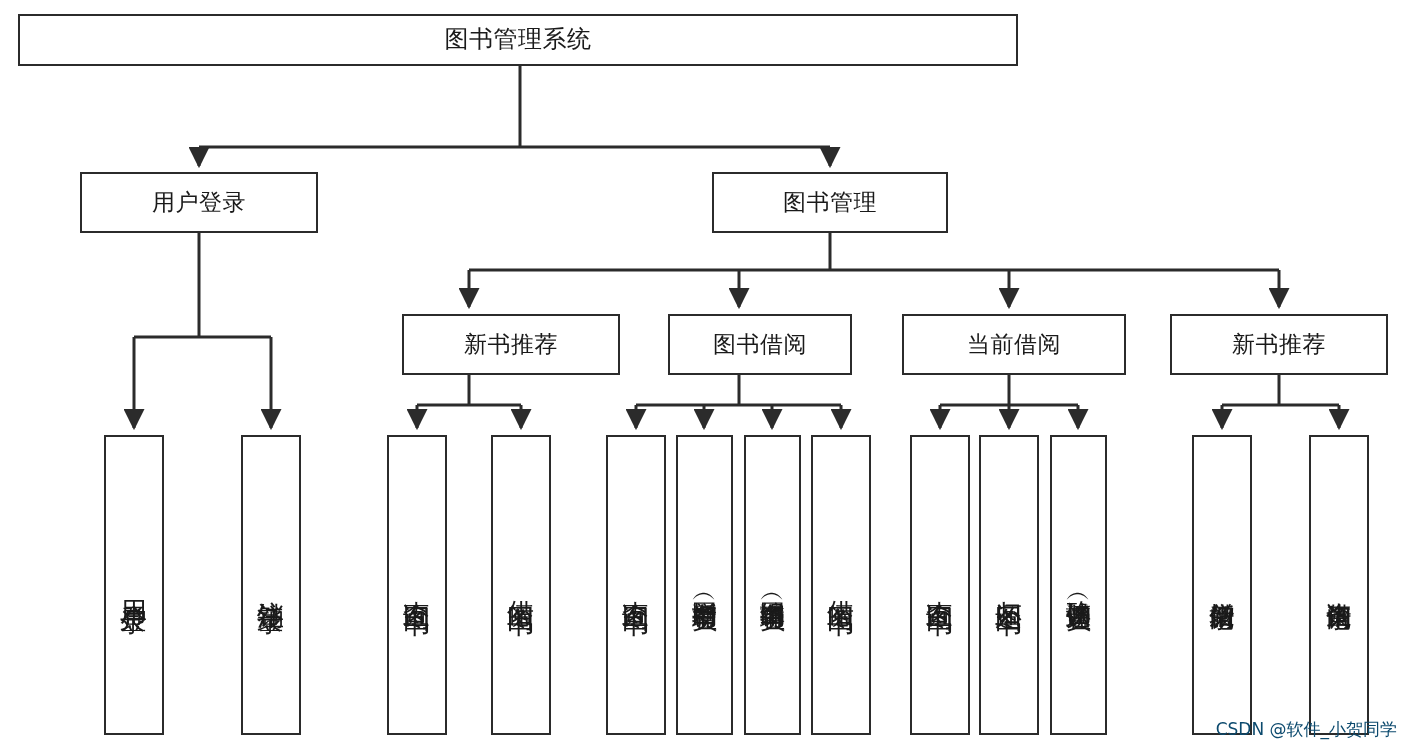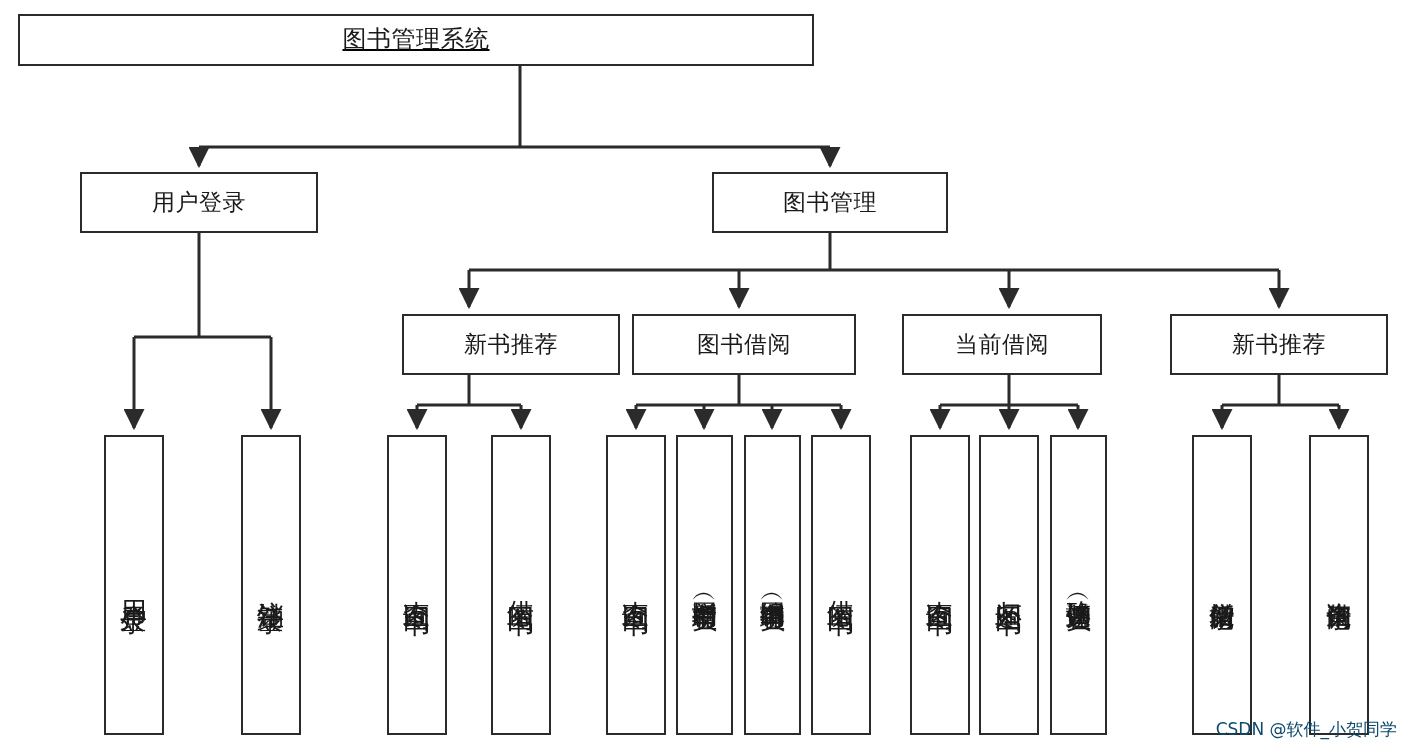--- a/index.html
+++ b/index.html
@@ -123,41 +123,41 @@
       <path d="M 1009 405 L 1009 428" marker-end="url(#arrow)"></path>
       <path d="M 1078 405 L 1078 428" marker-end="url(#arrow)"></path>
 
       <path d="M 1279 375 L 1279 405"></path>
       <path d="M 1222 405 L 1339 405"></path>
       <path d="M 1222 405 L 1222 428" marker-end="url(#arrow)"></path>
       <path d="M 1339 405 L 1339 428" marker-end="url(#arrow)"></path>
     </g>
   </svg>
 
-  <div class="node-box node-h node-root" style="left:18px; top:14px; width:796px; height:52px;text-decoration:underline;">
+  <div class="node-box node-h node-root" style="left:18px; top:14px; width:1000px; height:52px;">
     <span class="node-label">图书管理系统</span>
   </div>
 
   <div class="node-box node-h" style="left:80px; top:172px; width:238px; height:61px;">
     <span class="node-label">用户登录</span>
   </div>
 
   <div class="node-box node-h" style="left:712px; top:172px; width:236px; height:61px;">
     <span class="node-label">图书管理</span>
   </div>
 
   <div class="node-box node-h" style="left:360px; top:314px; width:218px; height:61px;margin-left:42px;">
     <span class="node-label">新书推荐</span>
   </div>
 
-  <div class="node-box node-h" style="left:632px; top:314px; width:224px; height:61px;">
+  <div class="node-box node-h" style="left:668px; top:314px; width:184px; height:61px;">
     <span class="node-label">图书借阅</span>
   </div>
 
-  <div class="node-box node-h" style="left:902px; top:314px; width:200px; height:61px;">
+  <div class="node-box node-h" style="left:902px; top:314px; width:224px; height:61px;">
     <span class="node-label">当前借阅</span>
   </div>
 
   <div class="node-box node-h" style="left:1170px; top:314px; width:218px; height:61px;">
     <span class="node-label">新书推荐</span>
   </div>
 
   <div class="node-box node-v" style="left:104px; top:435px; width:60px; height:300px;">
     <span class="node-label">用户登录</span>
   </div>

